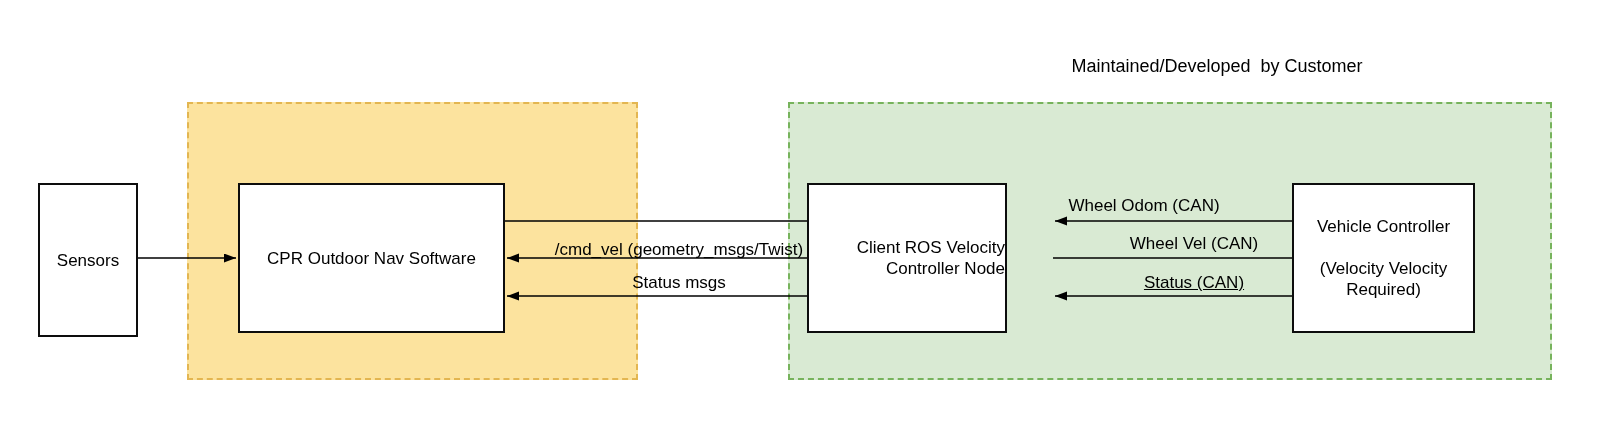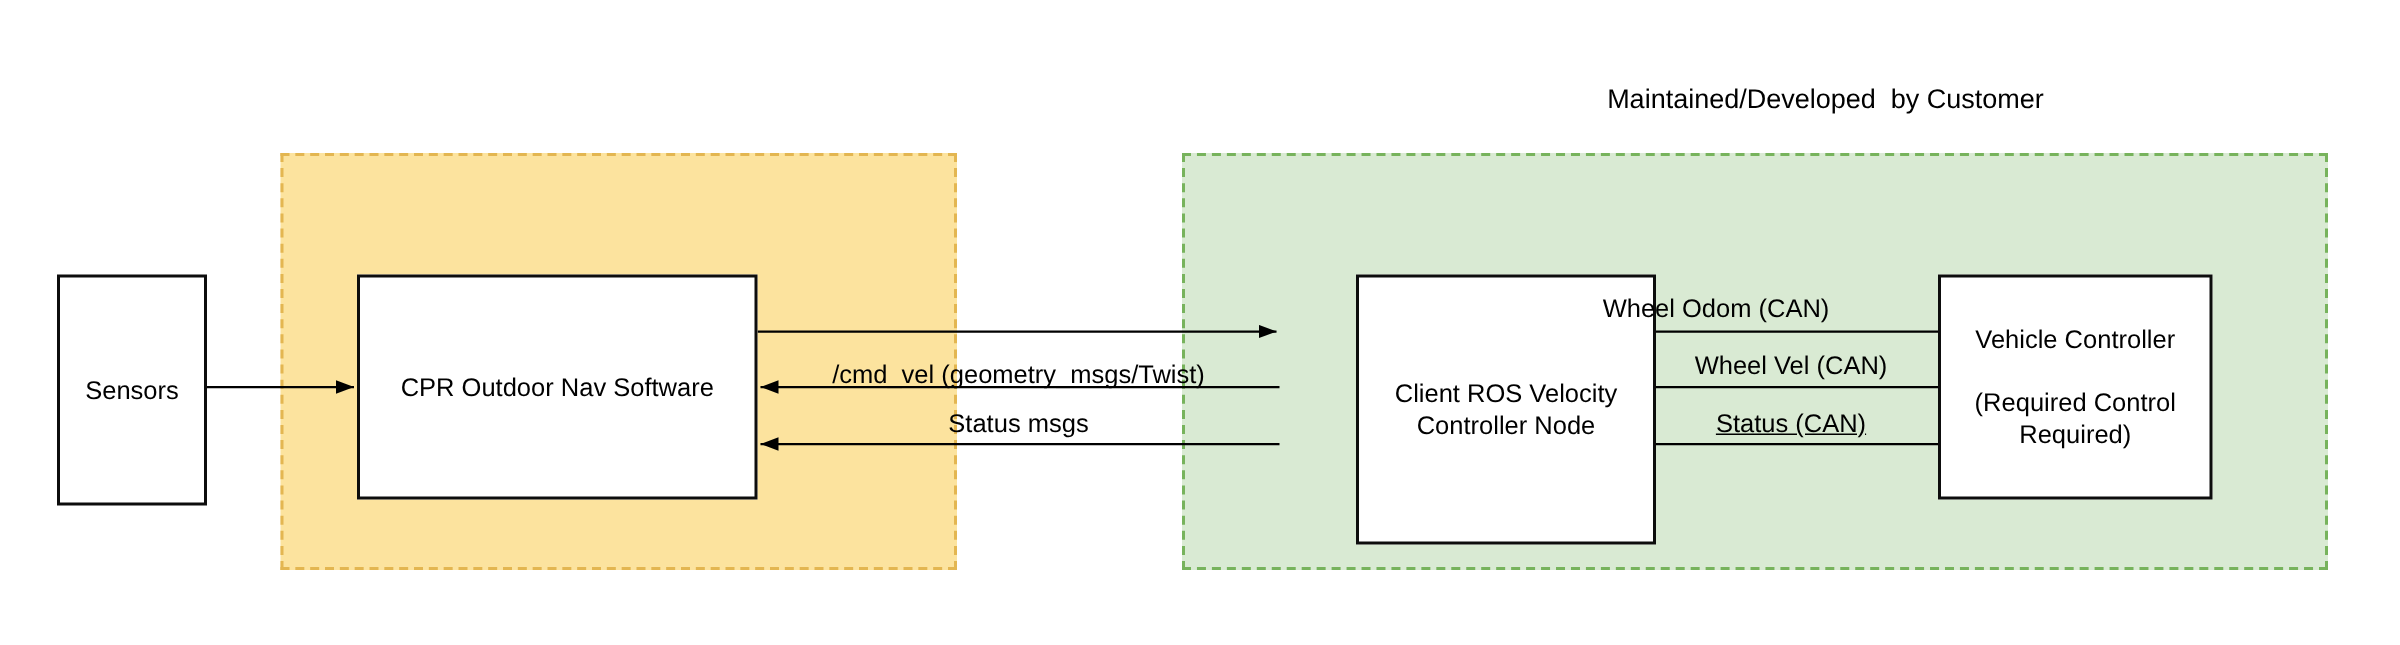--- a/index.html
+++ b/index.html
@@ -62,21 +62,21 @@
 
   
   #heading-cpr       { left: 422px;  top: 56px; }
   #heading-customer  { left: 1217px; top: 56px; }
 
   #region-cpr        { left: 187px; top: 102px; width: 451px; height: 278px; }
   #region-customer   { left: 788px; top: 102px; width: 764px; height: 278px; }
 
   #box-sensors       { left: 38px;   top: 183px; width: 100px; height: 154px; }
   #box-cpr-nav       { left: 238px;  top: 183px; width: 267px; height: 150px; }
-  #box-client-ros    { left: 904px;  top: 183px; width: 200px; height: 180px; }
+  #box-client-ros    { left: 807px;  top: 183px; width: 200px; height: 150px; align-items: flex-end; }
   #box-vehicle       { left: 1292px; top: 183px; width: 183px; height: 150px; text-align: center; }
 
   #label-cmd-vel     { left: 679px;  top: 196px; margin-top: 44px; }
   #label-odom        { left: 682px;  top: 234px; }
   #label-status-msgs { left: 679px;  top: 273px; }
   #label-wheel-odom  { left: 1144px; top: 196px; }
   #label-wheel-vel   { left: 1194px; top: 234px; }
   #label-status-can  { left: 1194px; top: 273px; text-decoration: underline; }
 </style>
 </head>
@@ -113,21 +113,21 @@
   </div>
 
   <div class="box" id="box-client-ros">
     <div class="line">Client ROS Velocity</div>
     <div class="line">Controller Node</div>
   </div>
 
   <div class="box" id="box-vehicle">
     <div class="line">Vehicle Controller</div>
     <div class="line"></div>
-    <div class="line">(Required Control</div>
+    <div class="line">(Velocity Velocity</div>
     <div class="line">Required)</div>
   </div>
 
   <div class="edge-label" id="label-cmd-vel">/cmd_vel (geometry_msgs/Twist)</div>
   <div class="edge-label" id="label-status-msgs">Status msgs</div>
   <div class="edge-label" id="label-wheel-odom">Wheel Odom (CAN)</div>
   <div class="edge-label" id="label-wheel-vel">Wheel Vel (CAN)</div>
   <div class="edge-label" id="label-status-can">Status (CAN)</div>
 
 </div>

